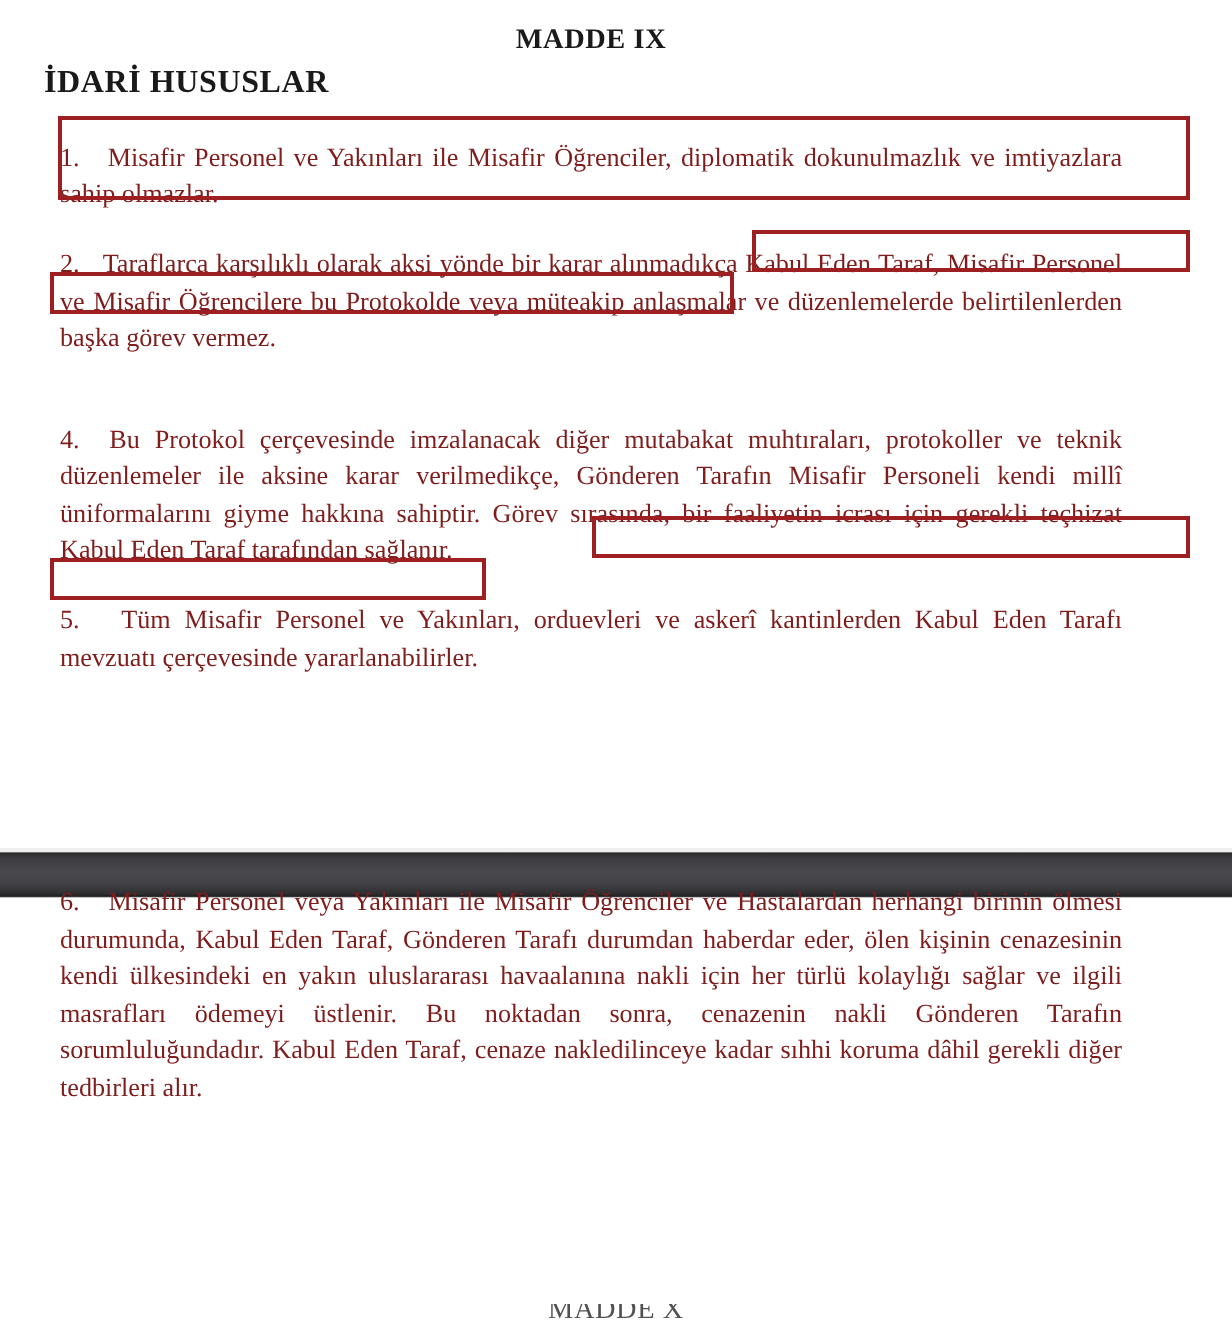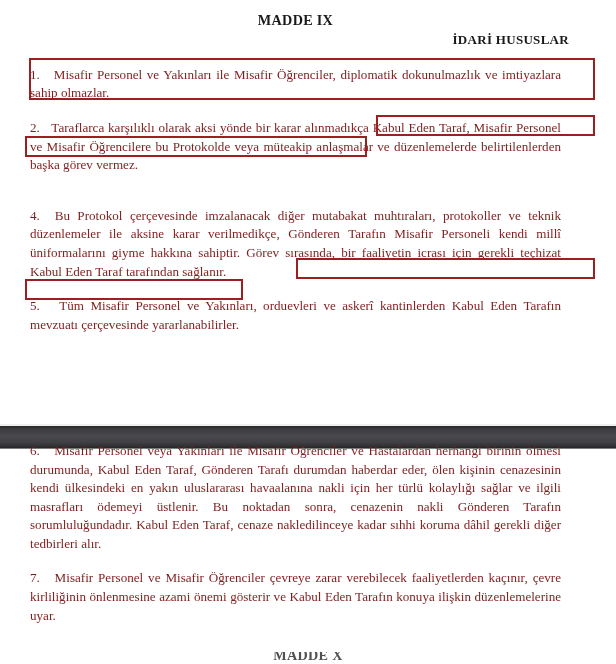--- a/index.html
+++ b/index.html
@@ -36,23 +36,23 @@
     text-align: center;
     font-weight: bold;
     font-size: 14.2px;
     letter-spacing: 0.3px;
     line-height: 1.32;
     margin: 0;
     padding-top: 11px;
     font-family: "Liberation Serif", "DejaVu Serif", serif;
   }
   .doc-subtitle {
-    text-align: right;
+    text-align: left;
     font-weight: bold;
-    font-size: 13px;
+    font-size: 16px;
     letter-spacing: 0.3px;
     line-height: 1.32;
     margin: 0;
     padding-top: 1px;
     font-family: Liberation Serif, serif;
   }
 
   
   .para {
     font-size: 13.1px;
@@ -97,21 +97,21 @@
         #414145 70%,
         #2e2e31 88%,
         #1f1f21 93%,
         #ffffff 96%,
         #ffffff 100%);
   }
 
   
   .bottom-title {
     text-align: center;
-    font-weight: bold;
+    font-weight: normal;
     font-size: 14.2px;
     letter-spacing: 0.3px;
     color: #2c2c2c;
     margin: 0;
   }
   .clip-bottom {
     position: absolute;
     left: 0;
     width: 616px;
     height: 12px;
@@ -152,42 +152,38 @@
 
   <p class="para">
     <span class="num">4.</span>
     &nbsp;<span>Bu Protokol çerçevesinde imzalanacak diğer mutabakat muhtıraları, protokoller ve teknik düzenlemeler ile aksine karar verilmedikçe, Gönderen Tarafın Misafir Personeli kendi millî üniformalarını giyme hakkına sahiptir. Görev sırasında, bir faaliyetin icrası için gerekli teçhizat Kabul Eden Taraf tarafından sağlanır.</span>
   </p>
 
   <div class="gap-md"></div>
 
   <p class="para">
     <span class="num">5.</span>
-    &nbsp;&nbsp;<span>Tüm Misafir Personel ve Yakınları, orduevleri ve askerî kantinlerden Kabul Eden Tarafın mevzuatı çerçevesinde yararlanabilirler.</span>
+    &nbsp;&nbsp;<span>Tüm Misafir Personel ve Yakınları, orduevleri ve askerî kantinlerden Kabul Eden Tarafı mevzuatı çerçevesinde yararlanabilirler.</span>
   </p>
 </div>
 
 <div class="hl" style="left:29px;  top:58px;  width:566px; height:42px;"></div>
 <div class="hl" style="left:376px; top:115px; width:219px; height:21px;"></div>
 <div class="hl" style="left:25px;  top:136px; width:342px; height:21px;"></div>
 <div class="hl" style="left:296px; top:258px; width:299px; height:21px;"></div>
 <div class="hl" style="left:25px;  top:279px; width:218px; height:21px;"></div>
 
 <div class="page-separator" style="top:424px;"></div>
 
 <div class="page page-bottom" style="padding-top:14px;">
 
   <p class="para">
     <span class="num">6.</span>
     &nbsp;&nbsp;<span>Misafir Personel veya Yakınları ile Misafir Öğrenciler ve Hastalardan herhangi birinin ölmesi durumunda, Kabul Eden Taraf, Gönderen Tarafı durumdan haberdar eder, ölen kişinin cenazesinin kendi ülkesindeki en yakın uluslararası havaalanına nakli için her türlü kolaylığı sağlar ve ilgili masrafları ödemeyi üstlenir. Bu noktadan sonra, cenazenin nakli Gönderen Tarafın sorumluluğundadır. Kabul Eden Taraf, cenaze nakledilinceye kadar sıhhi koruma dâhil gerekli diğer tedbirleri alır.</span>
   </p>
 
   <div class="gap-md"></div>
 
-  <p class="para">
-    <span class="num">7.</span>
-    &nbsp;&nbsp;<span>Misafir Personel ve Misafir Öğrenciler çevreye zarar verebilecek faaliyetlerden kaçınır, çevre kirliliğinin önlenmesine azami önemi gösterir ve Kabul Eden Tarafın konuya ilişkin düzenlemelerine uyar.</span>
-  </p>
 </div>
 
 <div class="clip-bottom" style="top:652px;">
   <div class="bottom-title">MADDE X</div>
 </div>
 
 </body></html>

